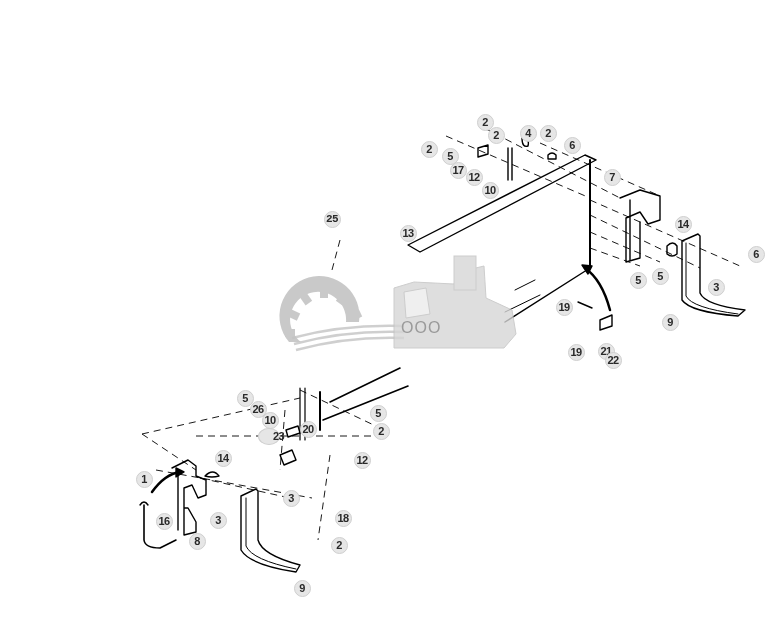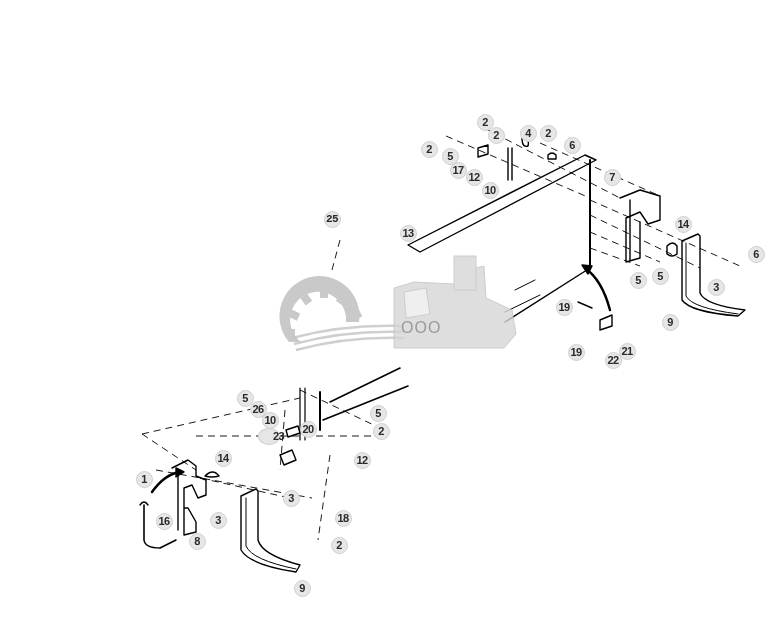--- a/index.html
+++ b/index.html
@@ -124,21 +124,21 @@
       <div class="callout" style="left: 683px; top: 224px;">14</div>
       <div class="callout" style="left: 756px; top: 254px;">6</div>
       <div class="callout" style="left: 638px; top: 280px;">5</div>
       <div class="callout" style="left: 660px; top: 276px;">5</div>
       <div class="callout" style="left: 716px; top: 287px;">3</div>
       <div class="callout" style="left: 670px; top: 322px;">9</div>
       <div class="callout" style="left: 332px; top: 219px; font-family: Liberation Mono, monospace;">25</div>
       <div class="callout" style="left: 408px; top: 233px;">13</div>
       <div class="callout" style="left: 564px; top: 307px;">19</div>
       <div class="callout" style="left: 576px; top: 352px;">19</div>
-      <div class="callout" style="left: 627px; top: 351px;">21</div>
+      <div class="callout" style="left: 606px; top: 351px;">21</div>
       <div class="callout" style="left: 613px; top: 360px;">22</div>
       <div class="callout" style="left: 245px; top: 398px;">5</div>
       <div class="callout" style="left: 258px; top: 409px; text-align: right;">26</div>
       <div class="callout" style="left: 270px; top: 420px;">10</div>
       <div class="callout" style="left: 378px; top: 413px;">5</div>
       <div class="callout" style="left: 381px; top: 431px;">2</div>
       <div class="callout" style="left: 266px; top: 436px; padding-left: 20px;">23</div>
       <div class="callout" style="left: 308px; top: 429px;">20</div>
       <div class="callout" style="left: 362px; top: 460px;">12</div>
       <div class="callout" style="left: 223px; top: 458px;">14</div>

